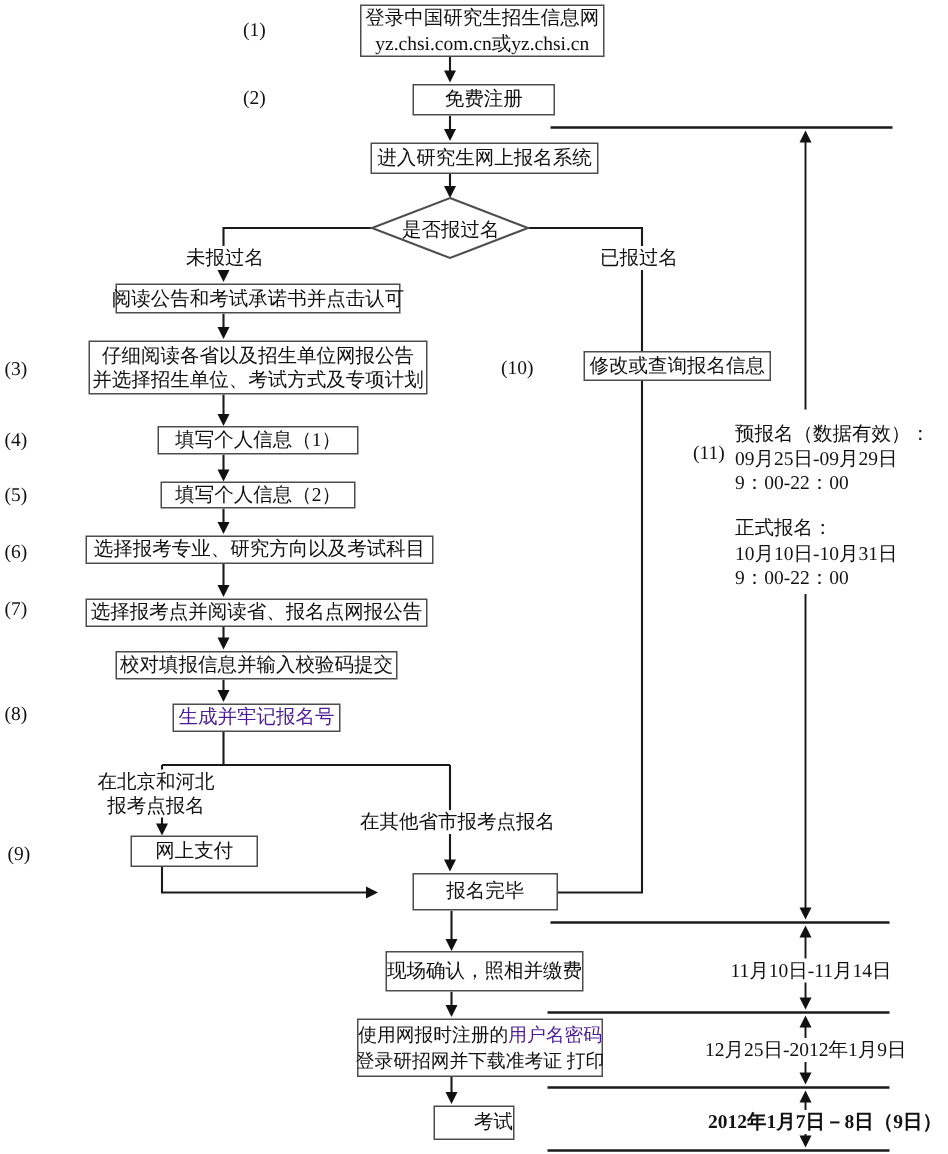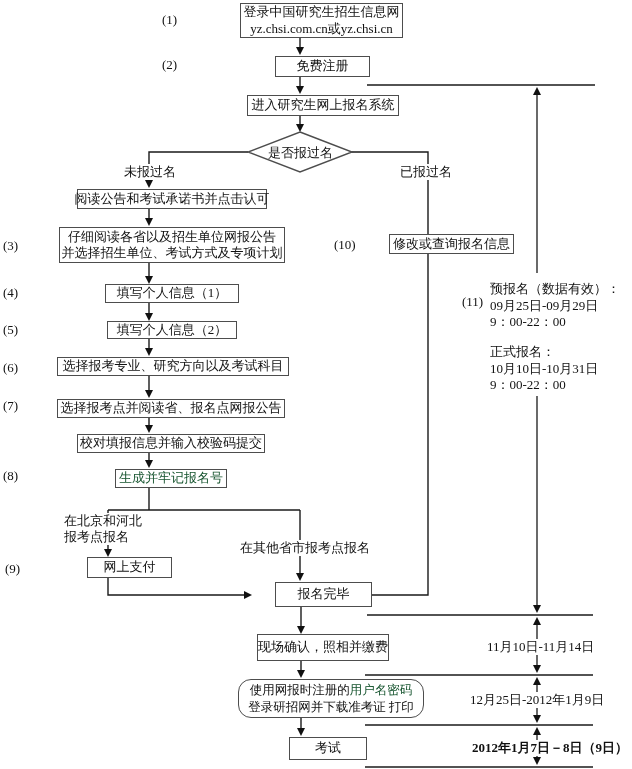--- a/index.html
+++ b/index.html
@@ -7,22 +7,22 @@
   body { font-family:"Liberation Serif","DejaVu Serif",serif; color:#111; }
   .canvas { position:relative; width:632px; height:769px; background:#fff; overflow:hidden; }
   .layer  { position:absolute; left:0; top:0; }
   .box {
     position:absolute; border:1.5px solid #4d4d4d; background:#fff;
     display:flex; flex-direction:column; align-items:center; justify-content:center;
     font-size:13px; line-height:16.5px; text-align:center; white-space:nowrap;margin-left:22px;
   }
   .num { position:absolute; font-size:13px; white-space:nowrap; }
   .lbl { position:absolute; font-size:13px; line-height:16px; background:#fff; white-space:nowrap; }
-  .lbl.center { }
-  .red { color:#14532d; }
+  .lbl.center { text-align:center; }
+  .red { color:#4c1d95; }
   .tblock { position:absolute; font-size:13px; line-height:16.5px; background:#fff; white-space:nowrap; padding:0 2px; }
 </style>
 </head>
 <body>
 
 <div class="canvas">
 
   <svg class="layer" width="632" height="769" viewBox="0 0 632 769" aria-hidden="true">
 
     <g stroke="#1a1a1a" stroke-width="1.4" fill="none">
@@ -160,25 +160,25 @@
   </div>
   <div class="box" style="left:367px; top:234px; width:125px; height:20px;">
     <span>修改或查询报名信息</span>
   </div>
   <div class="box" style="left:253px; top:582px; width:97px;  height:25px;">
     <span>报名完毕</span>
   </div>
   <div class="box" style="left:235px; top:634px; width:132px; height:27px;">
     <span>现场确认，照相并缴费</span>
   </div>
-  <div class="box" style="left:216px; top:679px; width:186px; height:39px; font-size:12.5px;border-radius:13px;">
+  <div class="box" style="left:216px; top:679px; width:164px; height:39px; font-size:12.5px;">
     <span><span>使用网报时注册的</span><span class="red">用户名密码</span></span>
     <span>登录研招网并下载准考证 打印</span>
   </div>
-  <div class="box" style="left:267px; top:737px; width:78px; height:23px;">
+  <div class="box" style="left:267px; top:737px; width:54px; height:23px;align-items:flex-end;">
     <span>考试</span>
   </div>
 
   <div class="tblock" style="left:488px; top:281px;">
     <div>预报名（数据有效）：</div>
     <div>09月25日-09月29日</div>
     <div>9：00-22：00</div>
   </div>
   <div class="tblock" style="left:488px; top:344px;">
     <div>正式报名：</div>

